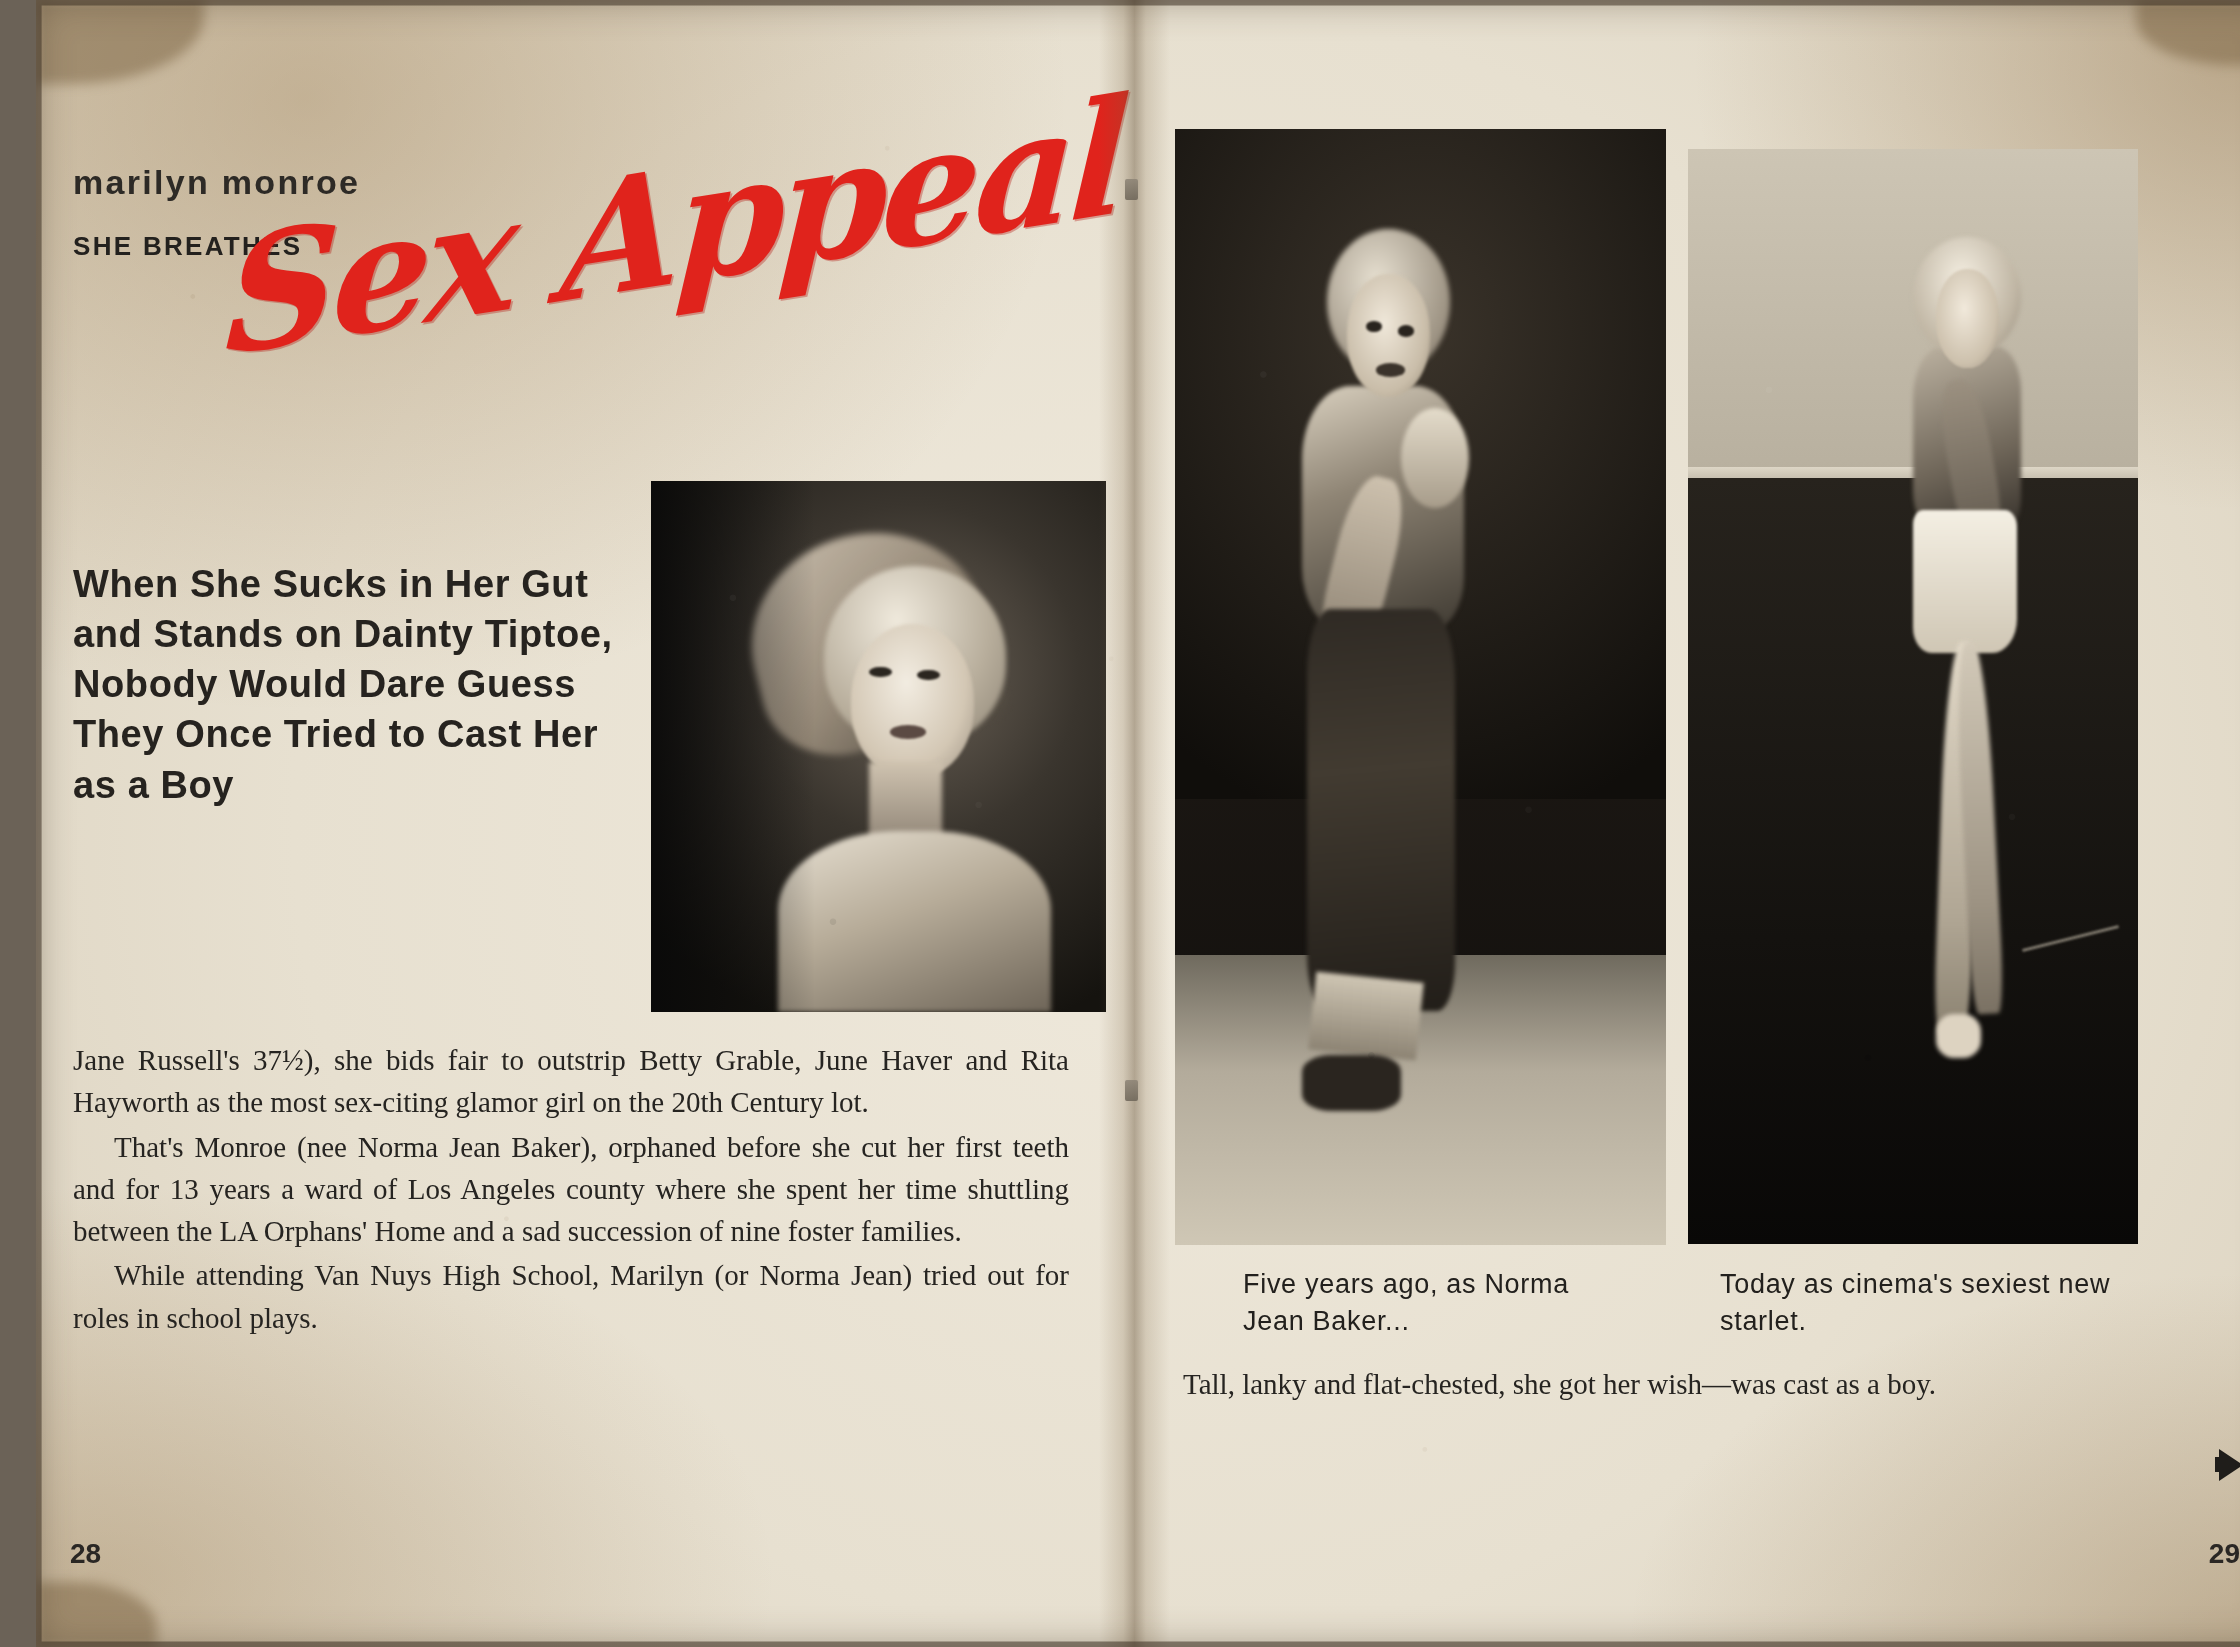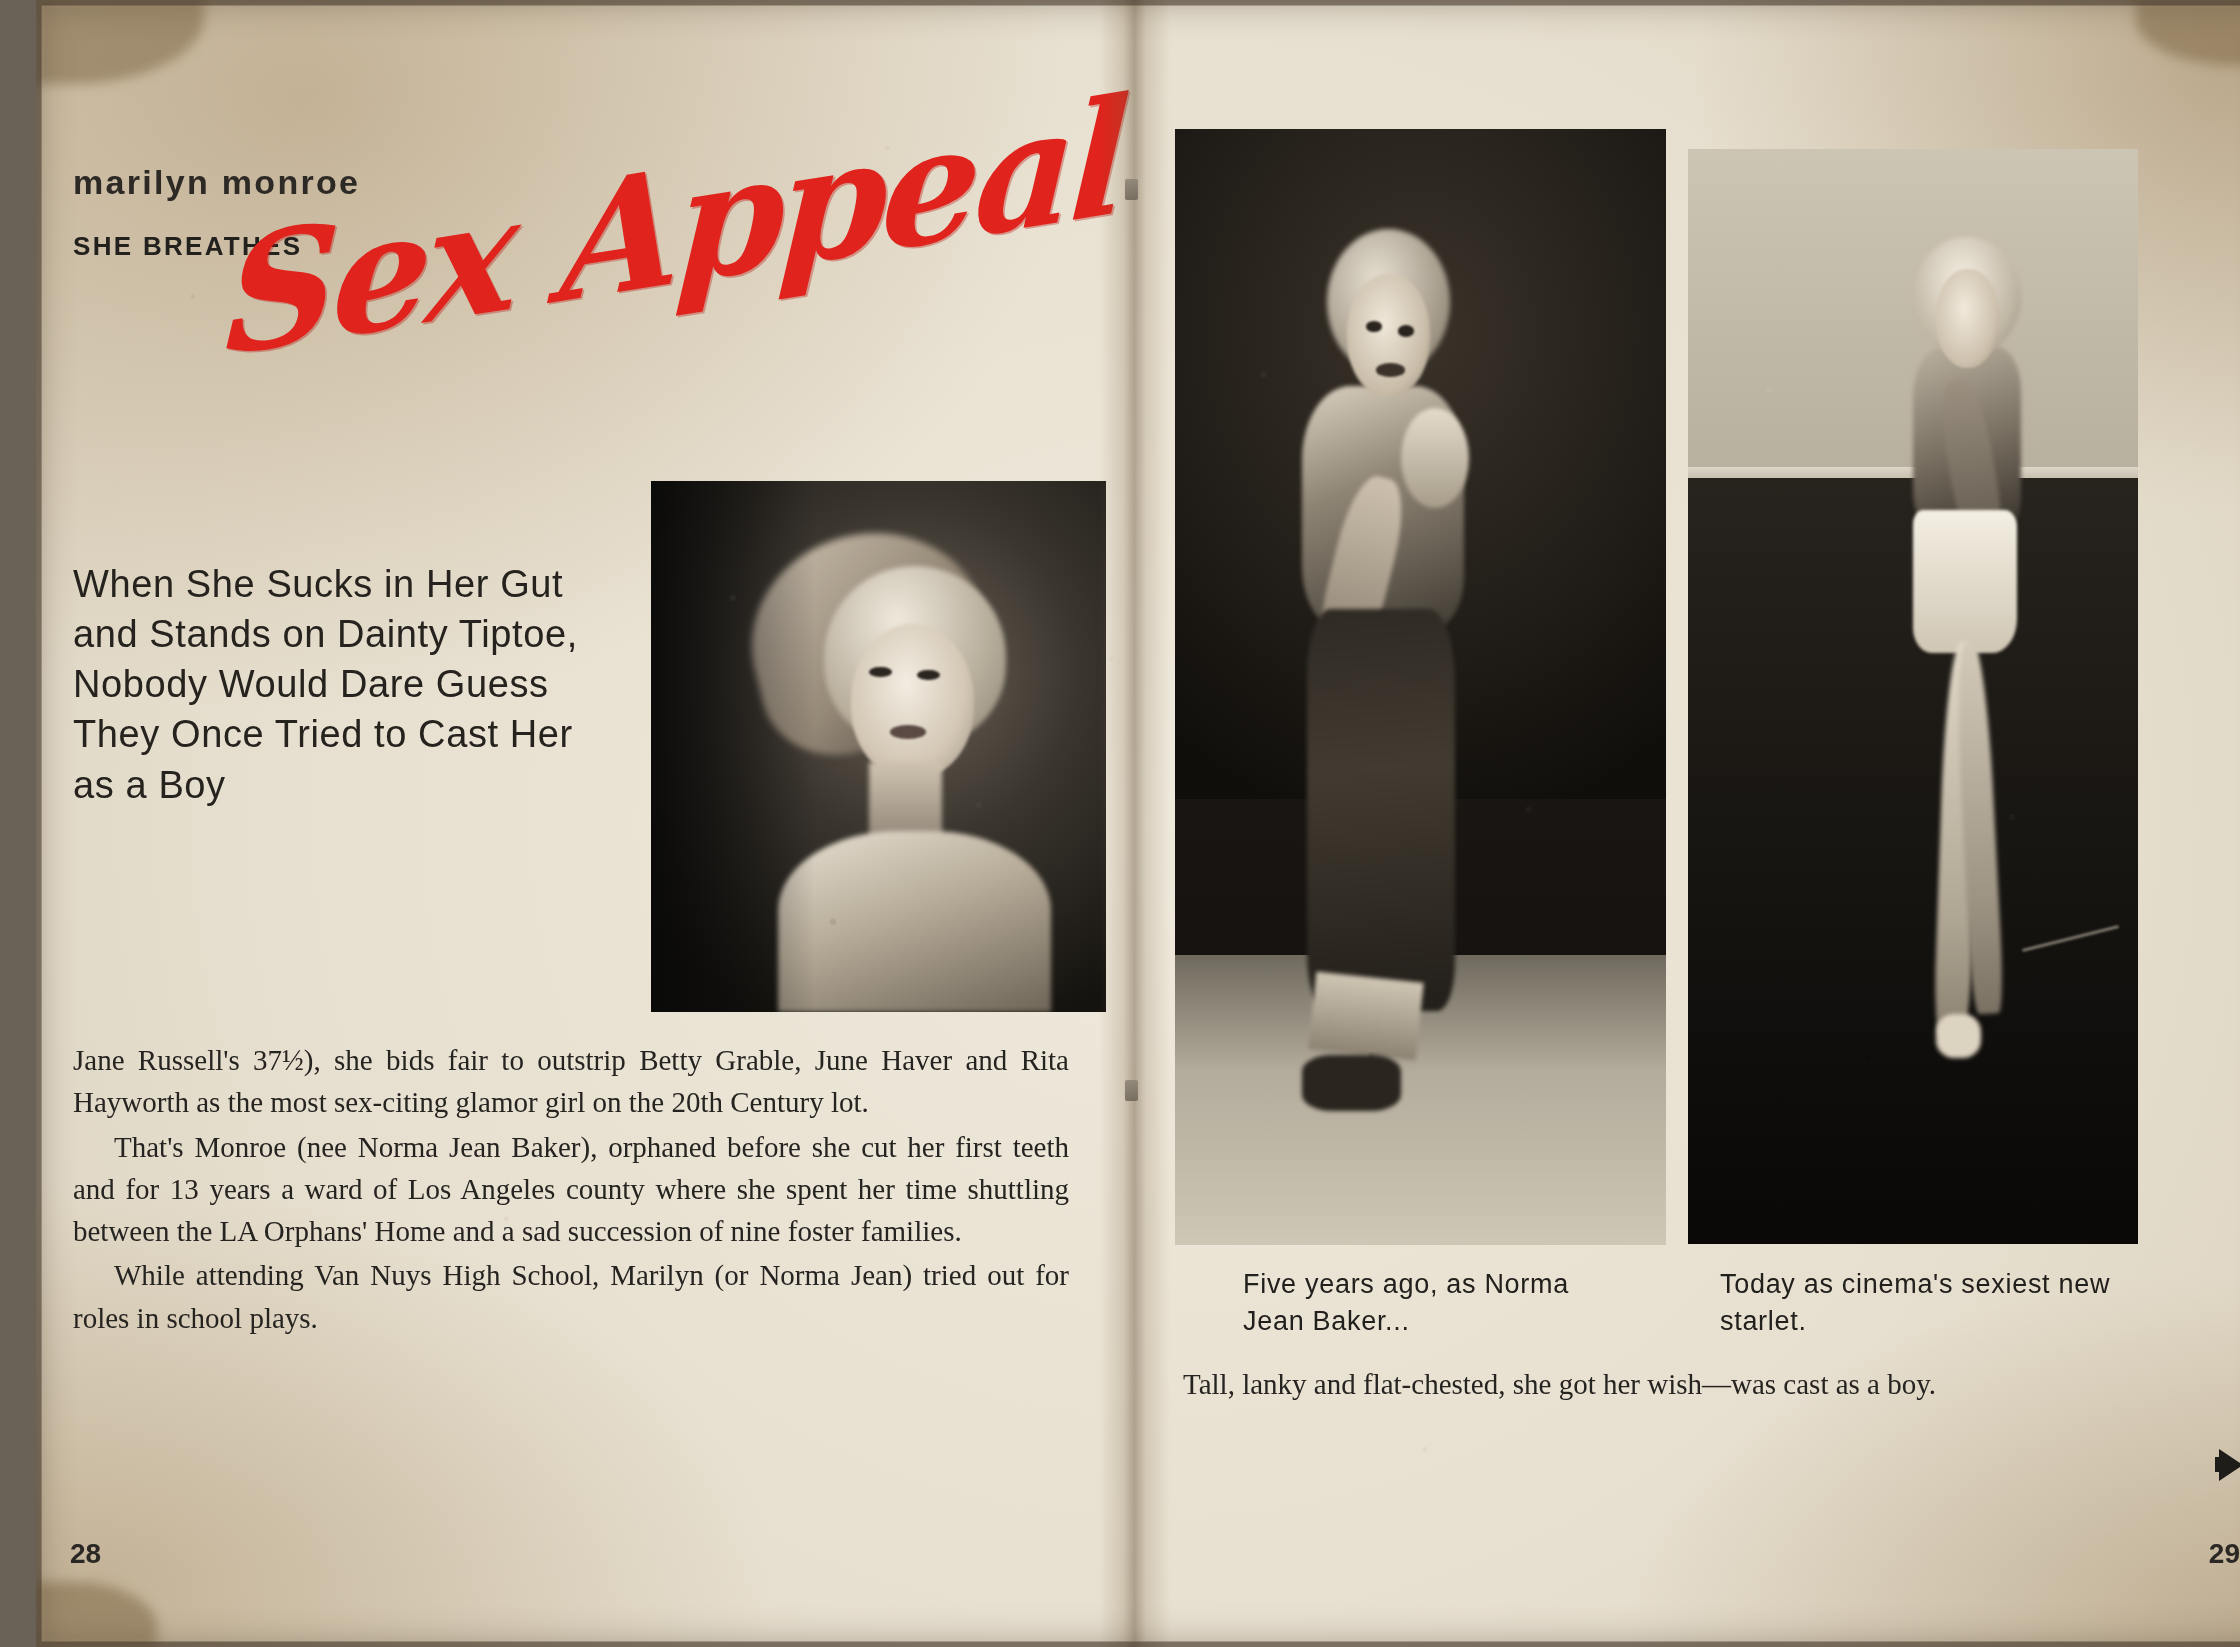--- a/index.html
+++ b/index.html
@@ -120,21 +120,21 @@
     transform-origin: left bottom;
     letter-spacing: -5.6px;
     text-shadow: 1.9px 1.9px 0 rgba(180,22,18,0.35);
     white-space: nowrap;
   }
   .deck {
     position: absolute;
     left: 37px; top: 559px;
     width: 541px;
     font-family: "Liberation Sans", sans-serif;
-    font-weight: normal;
+    font-weight: bold;
     font-size: 38px;
     line-height: 1.32;
     letter-spacing: 0.6px;
     color: #26231f;
   }
   .photo {
     background: #141414;
     overflow: hidden;
     position: relative;
   }

